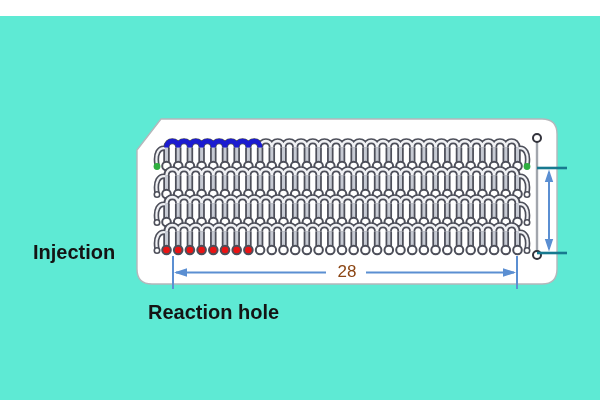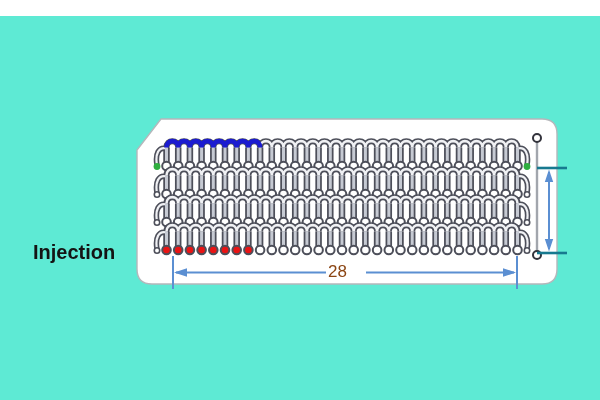--- a/index.html
+++ b/index.html
@@ -3,21 +3,21 @@
 <meta charset="utf-8">
 <style>
   html,body{margin:0;padding:0;background:#ffffff;}
   .stage{position:relative;width:600px;height:400px;background:#5eead4;overflow:hidden;
          font-family:"Liberation Sans", sans-serif;margin-top:16px;}
   .stage svg{position:absolute;left:0;top:0;}
   .label{position:absolute;color:#141414;font-weight:700;font-size:20px;line-height:25px;
          white-space:nowrap;}
   .label-injection{left:33px;top:224px;}
   .label-reaction{left:148px;top:284px;}
-  .dim-label{position:absolute;left:328px;top:246px;width:38px;text-align:left;
+  .dim-label{position:absolute;left:328px;top:246px;width:38px;text-align:center;
              color:#8b4513;font-size:17px;font-weight:400;}
 </style>
 </head>
 <body>
 
 <div class="stage">
 
   <svg id="chip-svg" width="600" height="400" viewBox="0 0 600 400">
       <g>
         <path d="M161,103 H542 Q557,103 557,118 V253 Q557,268 542,268 H152 Q137,268 137,253 V134 Z" fill="#ffffff" stroke="#b5b7bb" stroke-width="1.4" stroke-linejoin="round"></path>
@@ -206,16 +206,17 @@
         <line x1="549" y1="156" x2="549" y2="233" stroke="#5b8fd2" stroke-width="2"></line>
         <polygon points="549,153.5 544.8,166 553.2,166" fill="#5b8fd2"></polygon>
         <polygon points="549,235.5 544.8,223 553.2,223" fill="#5b8fd2"></polygon>
       </g>
     </svg>
 
   <div class="label label-injection">
     <span style="display:block">Injection</span>
   </div>
 
+  <div class="label label-reaction">Reaction hole</div>
 
   <div class="dim-label">28</div>
 
 </div>
 
 </body></html>

